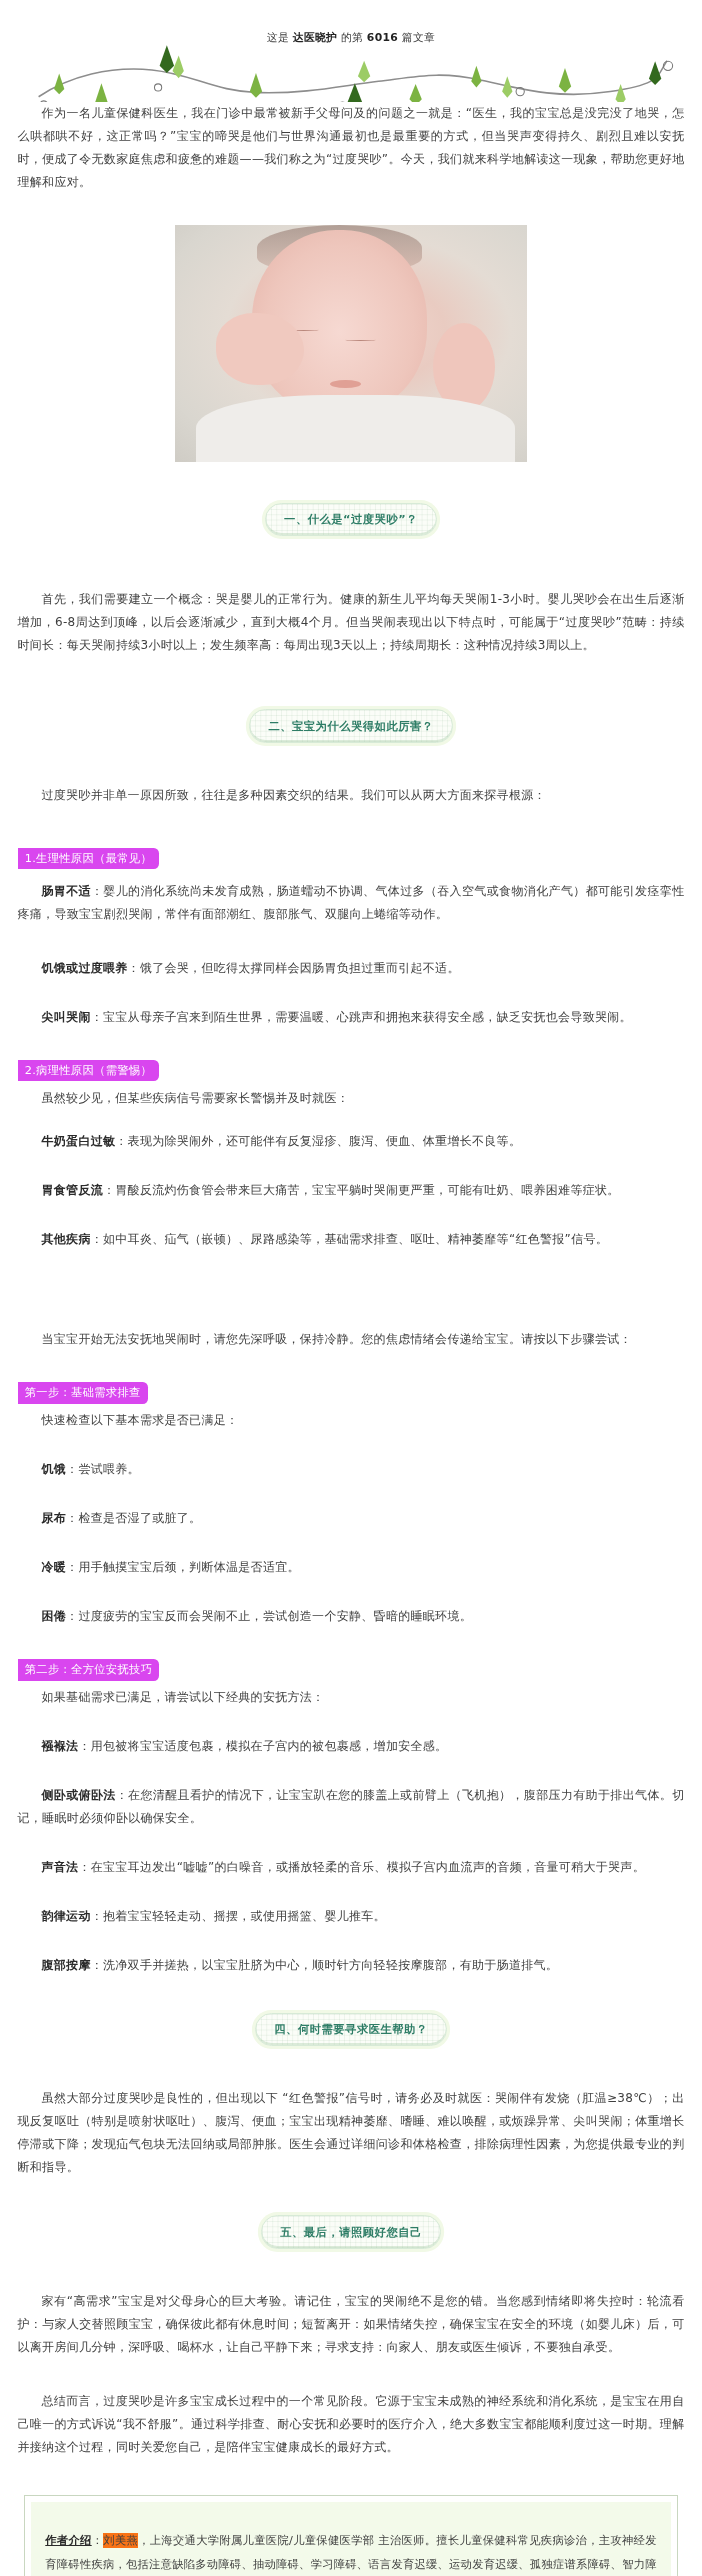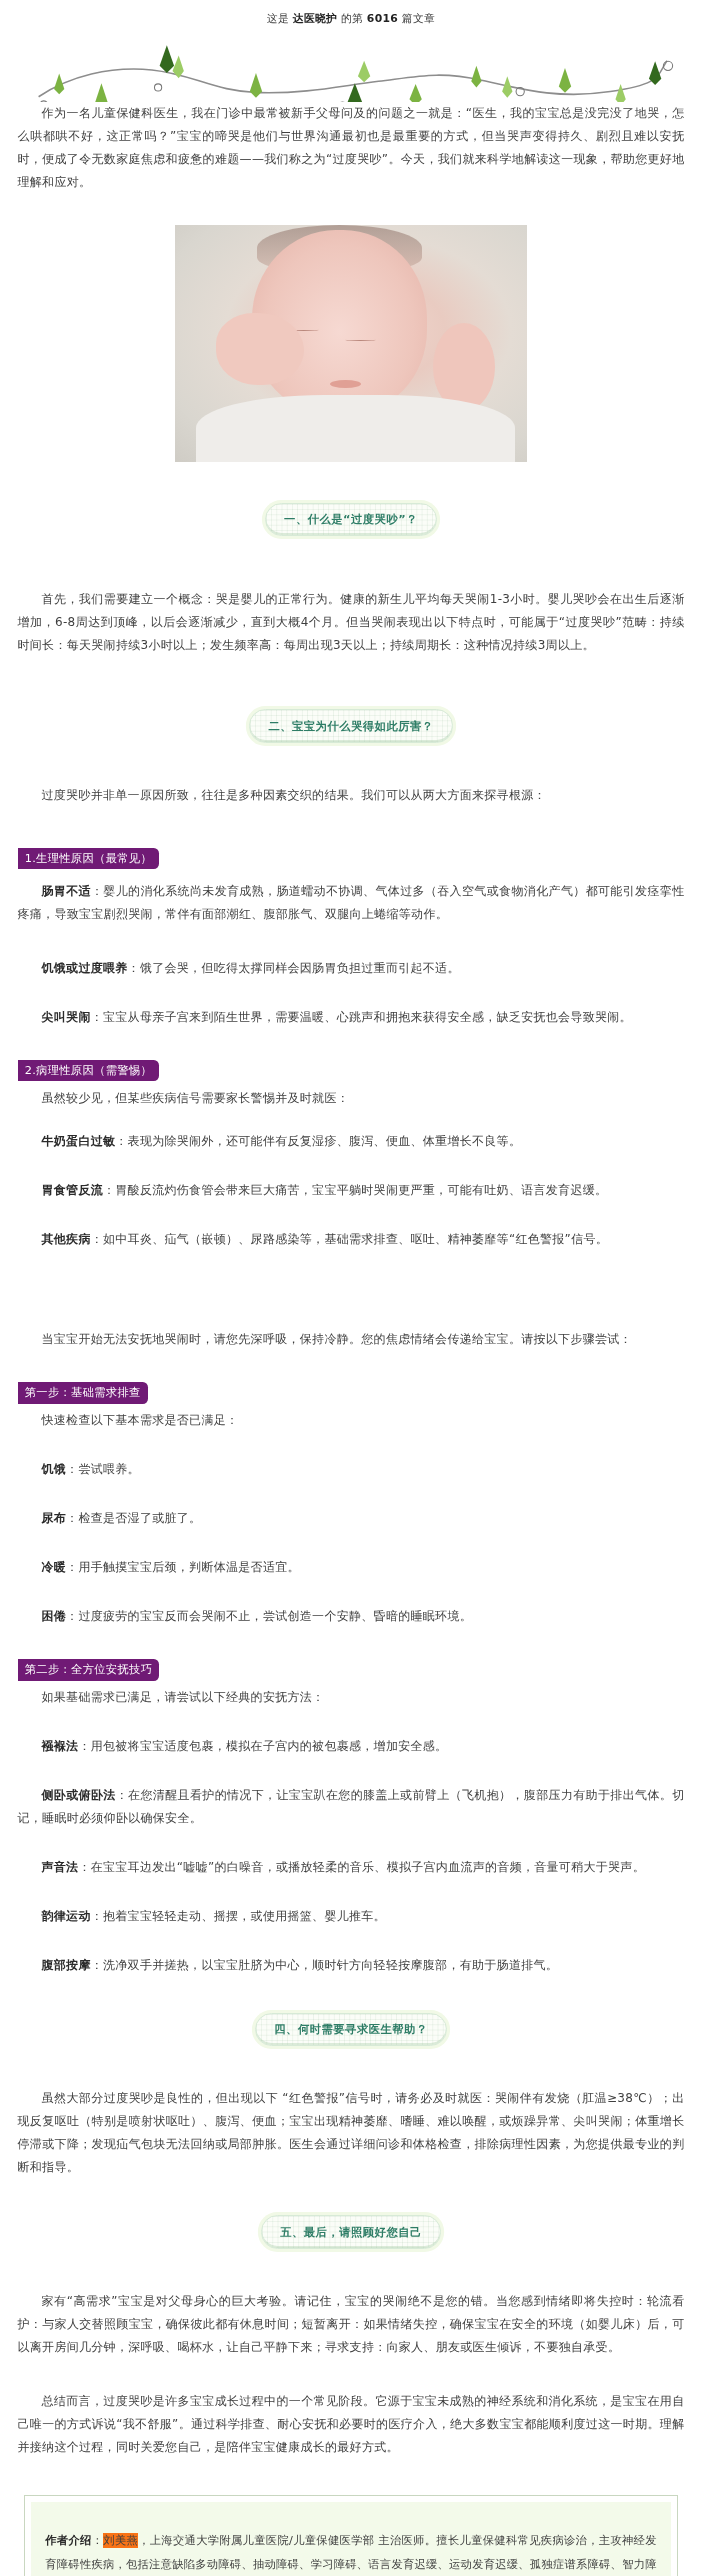--- a/index.html
+++ b/index.html
@@ -11,21 +11,21 @@
     color: #3f3f3f;
     position: relative;
   }
   .page { width: 702px; padding: 0 17.5px; position: relative; }
 
   
   .intro-line {
     text-align: center;
     font-size: 10.8px;
     color: #3b3b3b;
-    padding-top: 12px;
+    padding-top: 31px;
     height: 40px;
     letter-spacing: 0.3px;
   }
   .intro-line b { font-weight: bold; color: #222; }
   .vine { display: block; width: 667px; height: 62px; margin: 0 auto; }
 
   
   p.para {
     font-size: 12px;
     line-height: 23px;
@@ -87,21 +87,21 @@
       linear-gradient(rgba(120,170,130,.12) 0.5px, transparent 0.5px),
       linear-gradient(90deg, rgba(120,170,130,.12) 0.5px, transparent 0.5px);
     background-size: 5.2px 5.2px;
     box-shadow: 0 0 0 3.1px #f1f9e6, inset 0 -2.1px 0 rgba(160,200,160,.35);
     letter-spacing: 0.5px;
   }
 
   
   .tag {
     display: inline-block;
-    background: #701a75;
+    background: #d946ef;
     color: #ffffff;
     font-size: 11.3px;
     padding: 3.1px 7.2px;
     border-radius: 0 5.2px 5.2px 0;
     letter-spacing: 0.3px;
     line-height: 15.5px;
   }
 
   
   .author-box {
@@ -115,21 +115,21 @@
     background: #f3faea;
     padding: 27px 14.4px 31px 14.4px;
   }
   .author-inner p {
     font-size: 11.3px;
     line-height: 24px;
     color: #3f3f3f;
     text-align: justify;
     letter-spacing: 0.2px;
   }
-  .author-inner b { color: #2b2b2b; }
+  .author-inner b { color: #2b2b2b; text-decoration: underline; }
   .author-name { background: #f97316; padding: 1px 0; }
 
   .gap-10 { height: 5.2px; } .gap-20 { height: 10.3px; }
   .gap-40 { height: 20.6px; } .gap-50 { height: 26px; } .gap-60 { height: 31px; }
   .gap-70 { height: 36px; } .gap-80 { height: 41px; } .gap-100 { height: 52px; }
 </style>
 </head>
 <body>
 
 <div class="page">
@@ -224,21 +224,21 @@
 
   <span class="tag">2.病理性原因（需警惕）</span>
   <div class="gap-10"></div>
   <p class="para">虽然较少见，但某些疾病信号需要家长警惕并及时就医：</p>
   <div class="gap-40"></div>
   <p class="para">
     <b>牛奶蛋白过敏</b><span>：表现为除哭闹外，还可能伴有反复湿疹、腹泻、便血、体重增长不良等。</span>
   </p>
   <div class="gap-50"></div>
   <p class="para">
-    <b>胃食管反流</b><span>：胃酸反流灼伤食管会带来巨大痛苦，宝宝平躺时哭闹更严重，可能有吐奶、语言发育迟缓。</span>
+    <b>胃食管反流</b><span>：胃酸反流灼伤食管会带来巨大痛苦，宝宝平躺时哭闹更严重，可能有吐奶、喂养困难等症状。</span>
   </p>
   <div class="gap-50"></div>
   <p class="para">
     <b>其他疾病</b><span>：如中耳炎、疝气（嵌顿）、尿路感染等，基础需求排查、呕吐、精神萎靡等“红色警报”信号。</span>
   </p>
 
   <div class="gap-70"></div>
 
   
   <div class="gap-80"></div>

